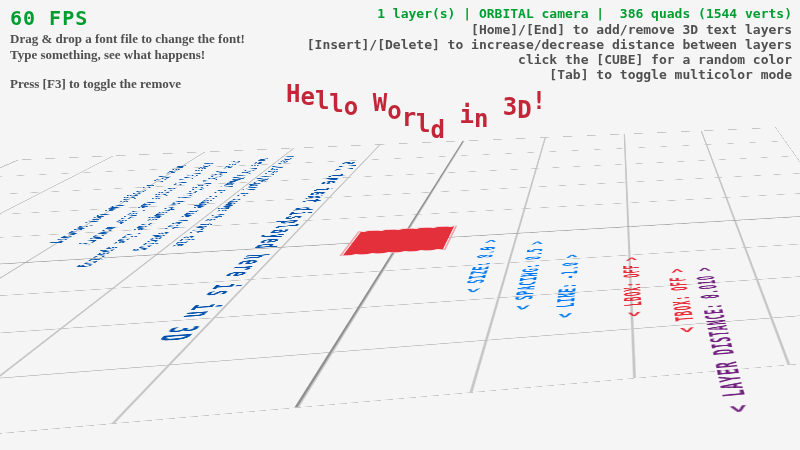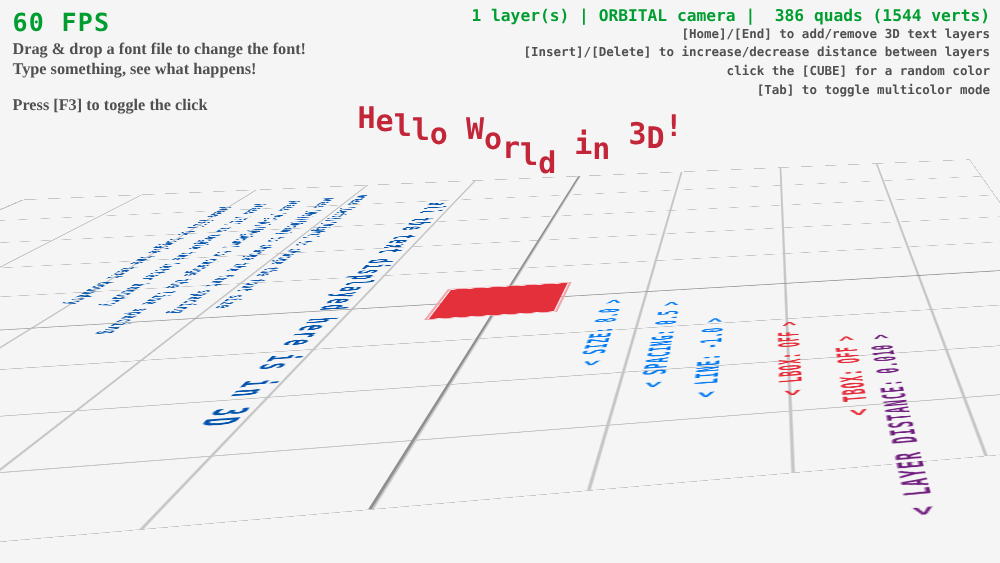--- a/index.html
+++ b/index.html
@@ -53,21 +53,21 @@
     font-size:24px; font-weight:bold; color:#c22638; white-space:pre;
   }
   .wl{display:inline-block;}
 
   
   .hud{position:absolute; z-index:10; white-space:pre;}
   .fps{left:10px; top:6px; font-size:20px; font-weight:bold; color:#009e30; letter-spacing:1px;}
   .hint-left{left:10px; font-size:13px; font-weight:bold; color:#505050;font-family:Liberation Serif, serif;}
   .hl0{top:31px;} .hl1{top:47px;} .hl2{top:76px;}
   .status{right:8px; top:6px; font-size:13px; font-weight:bold; color:#009e30; text-align:right;}
-  .hint-right{right:8px; font-size:10px; font-weight:bold; color:#505050; text-align:right;}
+  .hint-right{right:8px; font-size:13px; font-weight:bold; color:#505050; text-align:right;}
   .hr0{top:22px;} .hr1{top:37px;} .hr2{top:52px;} .hr3{top:67px;}
 </style>
 </head>
 <body>
 
 <div id="stage">
 
   <div class="scene3d">
     <div class="ground">
       <div class="grid-mid-v"></div>
@@ -96,20 +96,20 @@
         <div class="face cube-east"></div>
       </div>
     </div>
   </div>
 
   <div class="hello"><span class="wl" style="transform: translateY(0px);">H</span><span class="wl" style="transform: translateY(3px);">e</span><span class="wl" style="transform: translateY(7px);">l</span><span class="wl" style="transform: translateY(10px);">l</span><span class="wl" style="transform: translateY(13px);">o</span><span class="wl" style="transform: translateY(0px);"> </span><span class="wl" style="transform: translateY(9px);">W</span><span class="wl" style="transform: translateY(17px);">o</span><span class="wl" style="transform: translateY(24px);">r</span><span class="wl" style="transform: translateY(30px);">l</span><span class="wl" style="transform: translateY(36px);">d</span><span class="wl" style="transform: translateY(0px);"> </span><span class="wl" style="transform: translateY(21px);">i</span><span class="wl" style="transform: translateY(25px);">n</span><span class="wl" style="transform: translateY(0px);"> </span><span class="wl" style="transform: translateY(13px);">3</span><span class="wl" style="transform: translateY(16px);">D</span><span class="wl" style="transform: translateY(7px);">!</span></div>
 
   <div class="hud fps">60 FPS</div>
   <div class="hud hint-left hl0">Drag &amp; drop a font file to change the font!</div>
   <div class="hud hint-left hl1">Type something, see what happens!</div>
-  <div class="hud hint-left hl2">Press [F3] to toggle the click</div>
+  <div class="hud hint-left hl2">Press [F3] to toggle the remove</div>
   <div class="hud status">1 layer(s) | ORBITAL camera |  386 quads (1544 verts)</div>
   <div class="hud hint-right hr0">[Home]/[End] to add/remove 3D text layers</div>
   <div class="hud hint-right hr2">click the [CUBE] for a random color</div>
   <div class="hud hint-right hr1">[Insert]/[Delete] to increase/decrease distance between layers</div>
   <div class="hud hint-right hr3">[Tab] to toggle multicolor mode</div>
 
 </div>
 
 </body></html>

